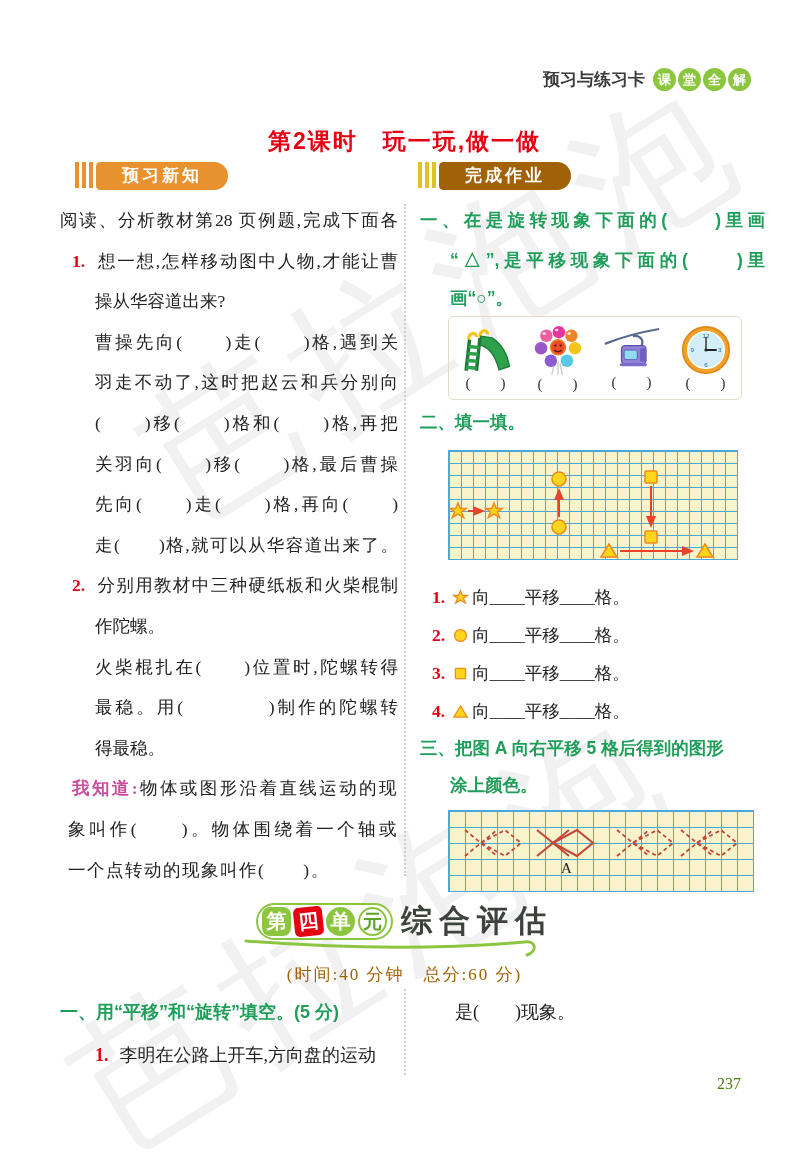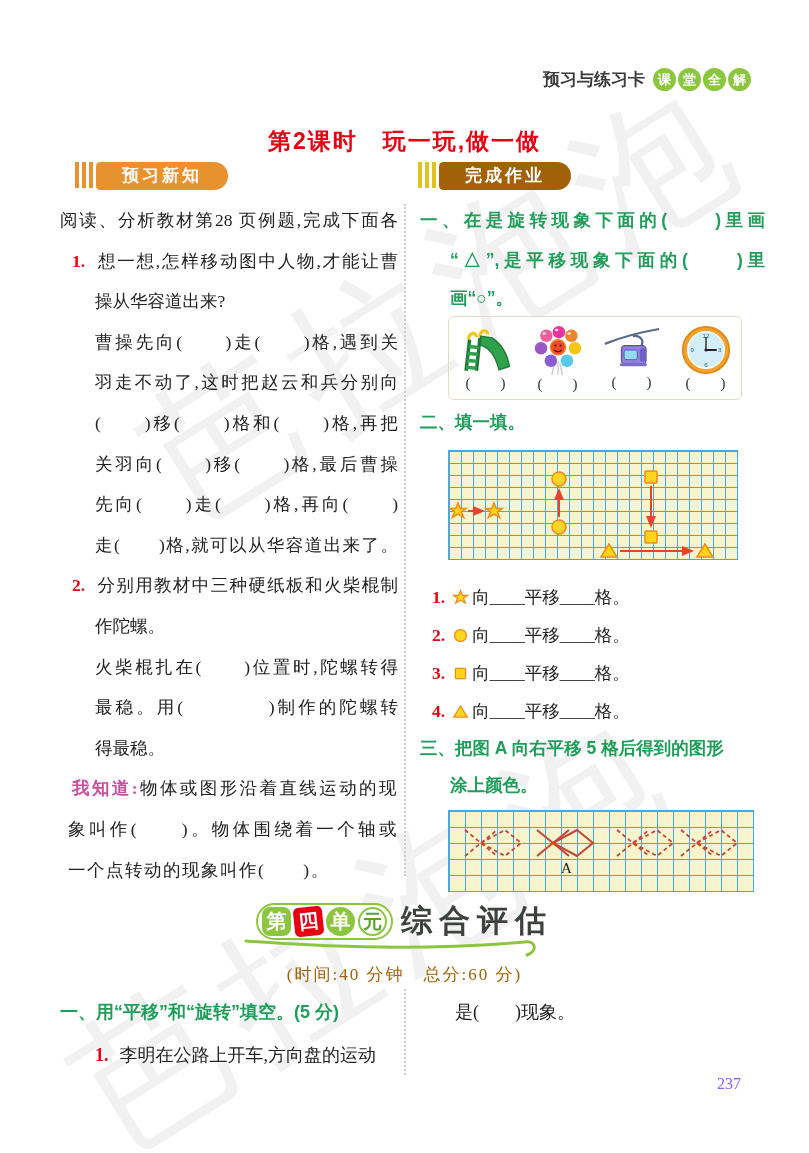--- a/index.html
+++ b/index.html
@@ -68,21 +68,21 @@
   .bsq.red{background:#e60012;border-radius:5px;transform:rotate(-6deg)}
   .bcir{width:29px;height:29px;box-sizing:border-box;border-radius:50%;background:#fff;
         border:2px solid #8cc63f;color:#58a428;text-align:center;font:bold 19px/25px "Liberation Sans",sans-serif}
   .utitle{font-family:"Liberation Sans",sans-serif;font-weight:bold;font-size:31px;color:#3c423c;
           letter-spacing:7px;margin-left:8px}
   .swoosh{position:absolute;left:50%;transform:translateX(-50%);bottom:-10px}
   .meta{text-align:center;font-size:17px;letter-spacing:2px;margin-top:14px;color:#a16207}
   .bcolL{position:absolute;left:60px;top:98px;width:340px}
   .bcolR{position:absolute;left:420px;top:98px;width:345px}
   .bln{font-size:18px;line-height:43px;height:43px;white-space:nowrap}
-  .pnum{position:absolute;right:68px;top:182px;font-size:16px;color:#8b5cf6}
+  .pnum{position:absolute;right:68px;top:182px;font-size:16px;color:#4d7c0f}
 </style>
 </head>
 <body>
 
 <svg width="0" height="0" style="position:absolute" aria-hidden="true">
   <defs>
     <g id="sym-star">
         <polygon points="0,-8 2.35,-2.47 8,-2.47 3.5,0.9 5.66,6.47 0,3.2 -5.66,6.47 -3.5,0.9 -8,-2.47 -2.35,-2.47"></polygon>
       </g>
     <g id="sym-circle">

